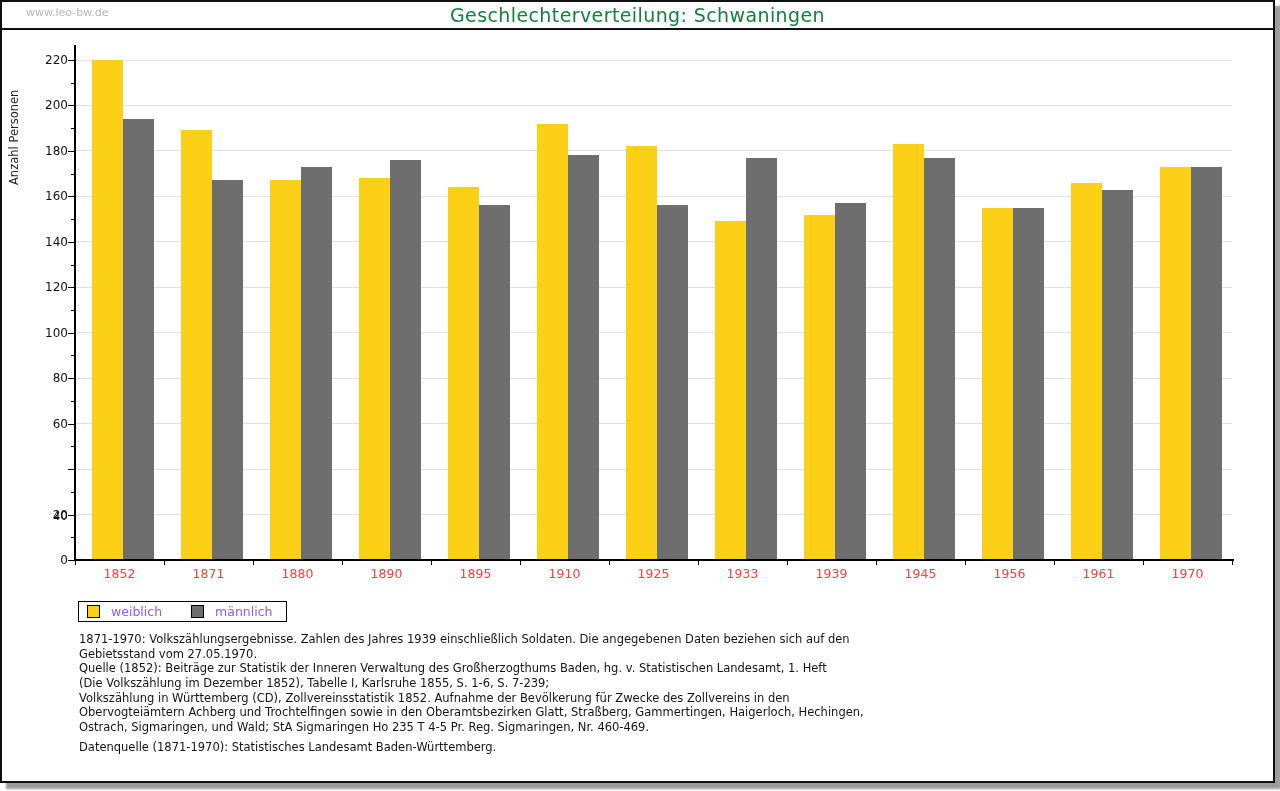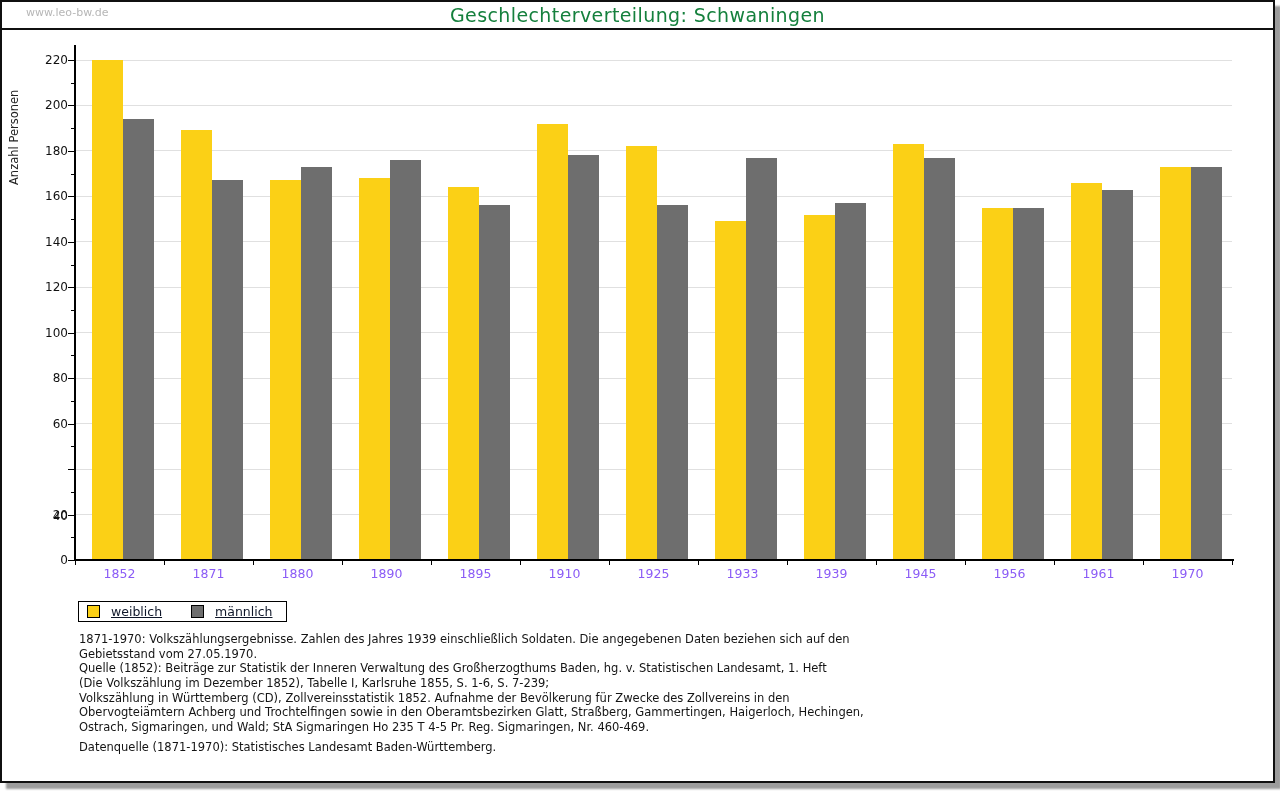--- a/index.html
+++ b/index.html
@@ -13,26 +13,26 @@
   .header-rule{position:absolute;left:0;top:28px;width:1275px;height:2px;background:#101010;z-index:7;}
   .ylabel{position:absolute;left:7px;top:53px;height:132px;font-size:11.5px;color:#222;
           writing-mode:vertical-rl;transform:rotate(180deg);z-index:5;}
   #chart-layer{position:absolute;left:0;top:0;width:1280px;height:791px;z-index:2;}
   .gridline{position:absolute;height:1px;background:#e0e0e0;z-index:1;}
   .bar{position:absolute;z-index:2;}
   .axis-y{position:absolute;left:74px;top:45px;width:2px;height:516px;background:#000;z-index:3;}
   .axis-x{position:absolute;left:74px;top:559px;width:1160px;height:2px;background:#000;z-index:3;}
   .tick{position:absolute;background:#000;z-index:3;}
   .y-tick-label{position:absolute;width:38px;text-align:right;font-size:12px;color:#111;z-index:3;}
-  .x-tick-label{position:absolute;text-align:center;font-size:12.5px;color:#8b5cf6;z-index:3;}
+  .x-tick-label{position:absolute;text-align:center;font-size:12.5px;color:#ef4444;z-index:3;}
   .legend{position:absolute;left:78px;top:601px;width:209px;height:21px;border:1.5px solid #000;
           box-sizing:border-box;display:flex;align-items:center;padding-left:8px;background:#fff;z-index:4;}
   .legend-item{display:flex;align-items:center;margin-right:29px;}
   .legend-swatch{width:13px;height:13px;border:1px solid #000;box-sizing:border-box;flex:0 0 auto;}
-  .legend-label{font-size:12.5px;margin-left:11px;color:#0f172a;white-space:nowrap;text-decoration:underline;}
+  .legend-label{font-size:12.5px;margin-left:11px;color:#8b5cf6;white-space:nowrap;}
   #footnotes{position:absolute;left:79px;top:632px;font-size:11.5px;line-height:14.65px;color:#141414;z-index:4;}
   .footnote-line{white-space:nowrap;}
   .datasource{position:absolute;left:79px;top:740px;font-size:11.5px;color:#141414;z-index:4;white-space:nowrap;}
 </style>
 </head>
 <body>
 
 <div id="page">
   <div class="frame"></div>
   <div class="watermark">www.leo-bw.de</div>

